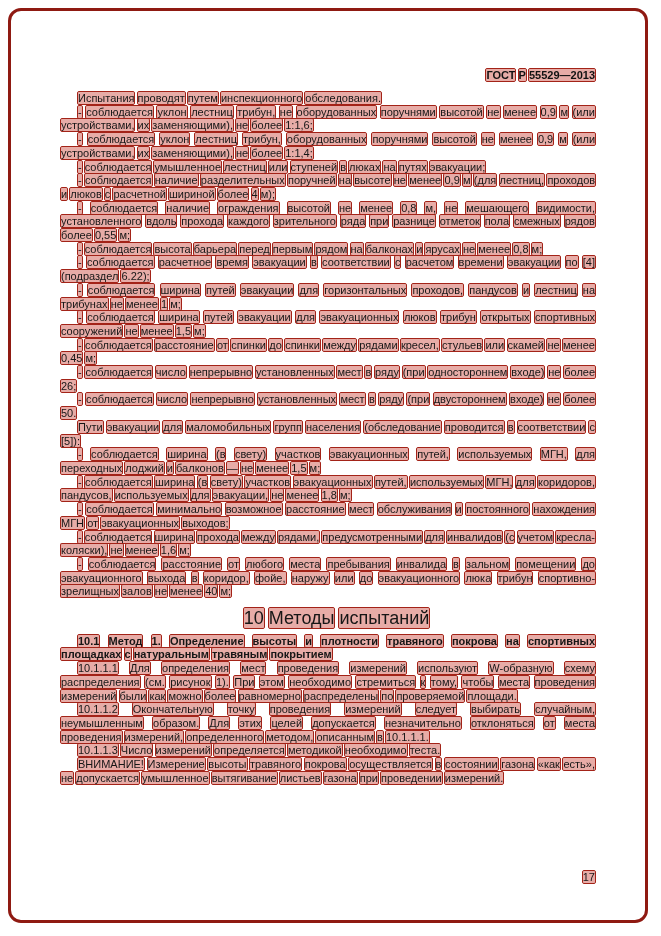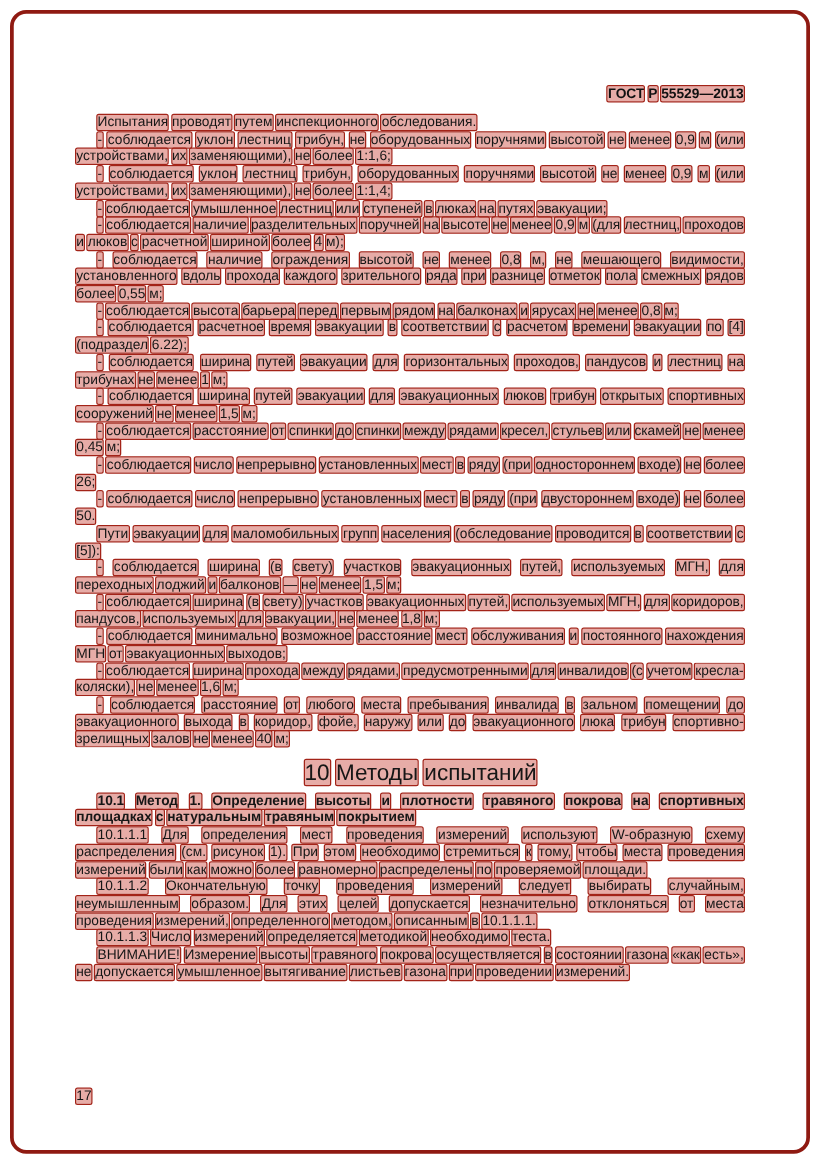--- a/index.html
+++ b/index.html
@@ -45,20 +45,21 @@
     margin: 13px 0 9px 0;
     text-align: center;
   }
   .para.bold {
     font-weight: bold;
     margin-top: 2px;
   }
   .page-number {
     position: absolute;
     top: 871px; left: 61px; width: 534px;
+    text-align: right;
     font-size: 11px;
   }
   
   .w {
     background: rgba(197, 58, 46, 0.42);
     outline: 1px solid var(--annotation, #a32318);
     outline-offset: 0px;
     border-radius: 1px;
   }
 </style>

